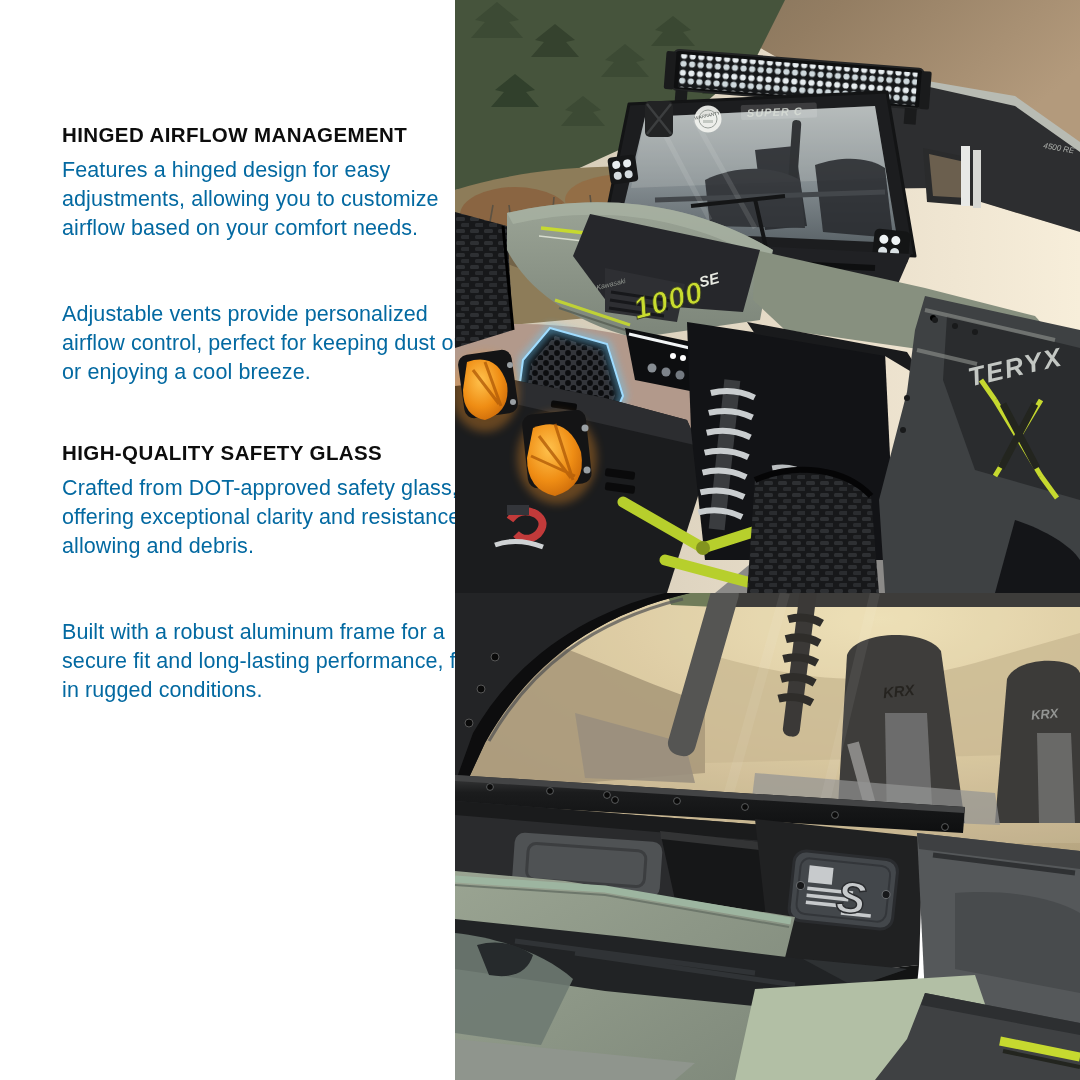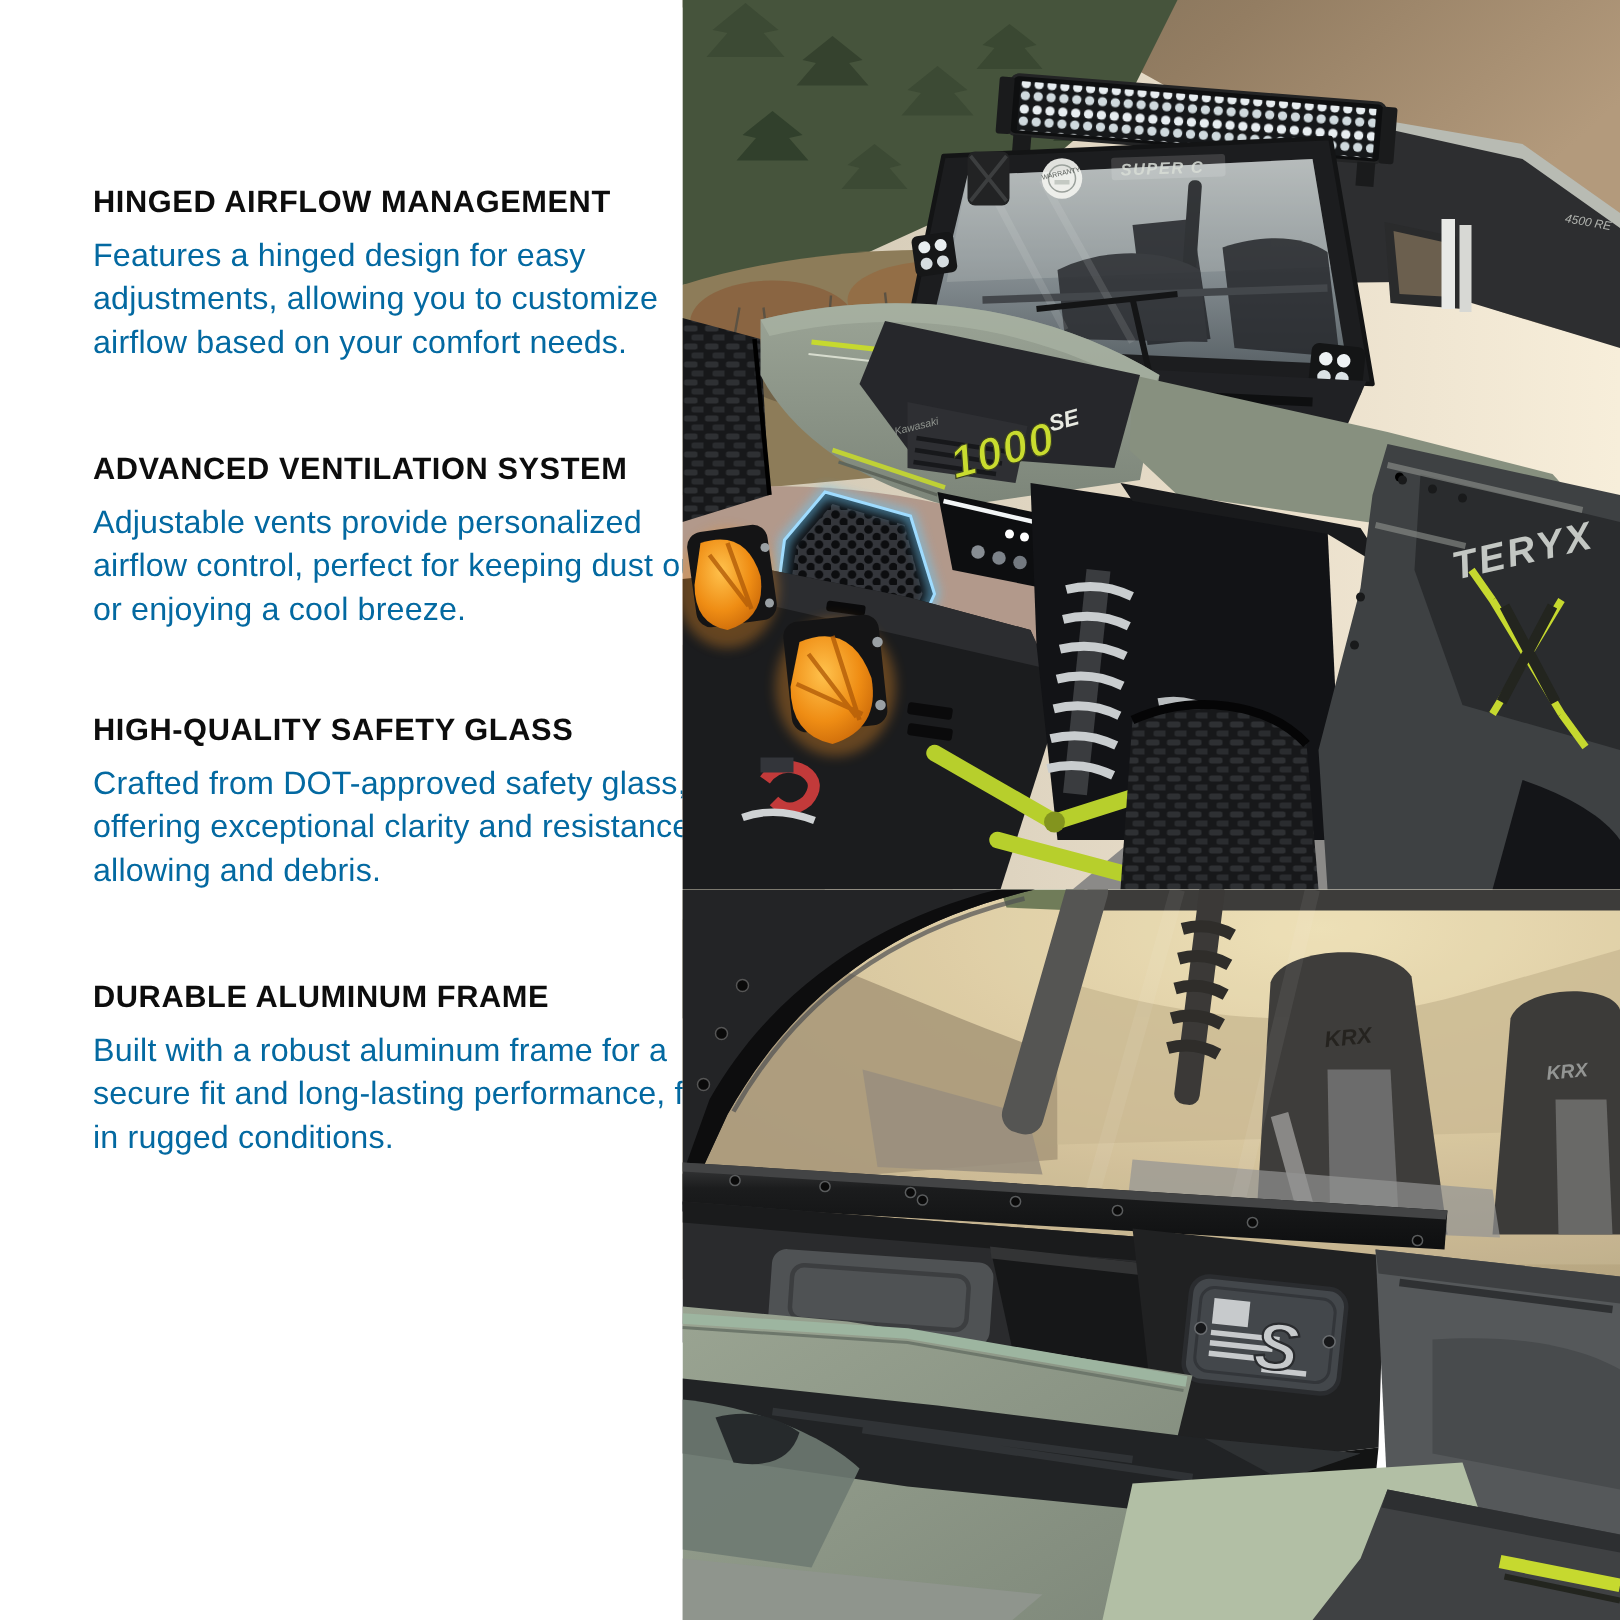--- a/index.html
+++ b/index.html
@@ -32,29 +32,27 @@
 <body>
 
 <div class="canvas">
 
   <div class="features">
     <section class="feature f1">
       <h2>HINGED AIRFLOW MANAGEMENT</h2>
       <p>Features a hinged design for easy adjustments, allowing you to customize airflow based on your comfort needs.</p>
     </section>
     <section class="feature f2">
-      <h2>ADVANCED VENTILATION SYSTEM</h2>
       <p>Adjustable vents provide personalized airflow control, perfect for keeping dust out or enjoying a cool breeze.</p>
     </section>
     <section class="feature f3">
       <h2>HIGH-QUALITY SAFETY GLASS</h2>
       <p>Crafted from DOT-approved safety glass, offering exceptional clarity and resistance to allowing and debris.</p>
     </section>
     <section class="feature f4">
-      <h2>DURABLE ALUMINUM FRAME</h2>
       <p>Built with a robust aluminum frame for a secure fit and long-lasting performance, from in rugged conditions.</p>
     </section>
   </div>
 
   <div class="photos">
 
     <div class="photo top">
     <svg width="625" height="593" viewBox="0 0 625 593">
       <defs>
         <linearGradient id="sky" x1="0" y1="0" x2="1" y2="0">

